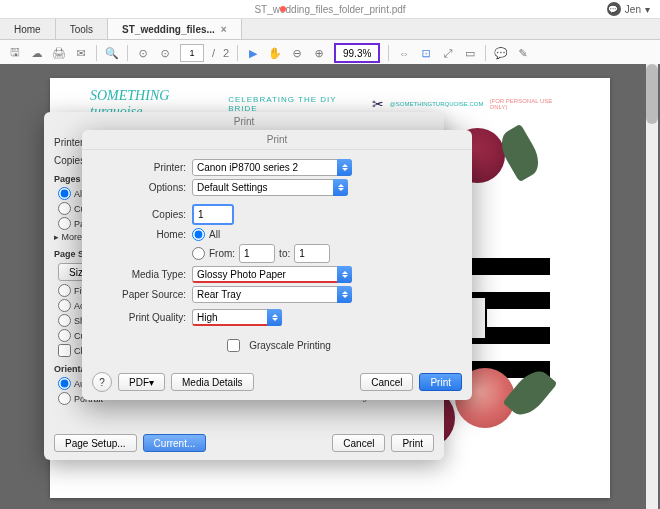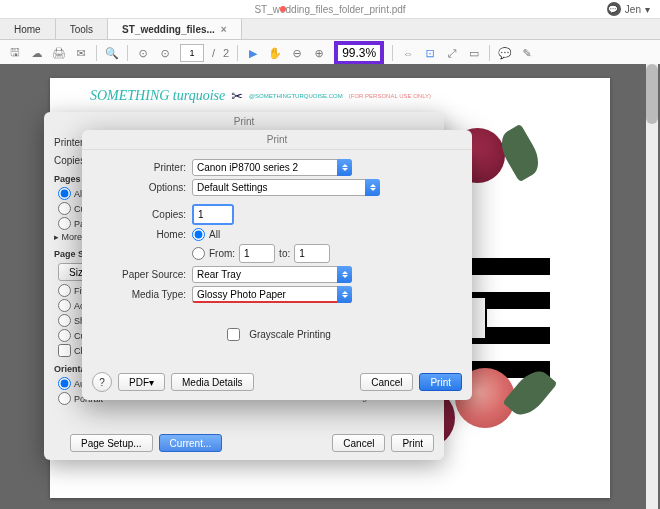--- a/index.html
+++ b/index.html
@@ -10,21 +10,21 @@
 .user{position:absolute;right:10px;display:flex;align-items:center;gap:4px;font-size:10px;color:#555;}
 .user .badge{width:14px;height:14px;border-radius:50%;background:#555;color:#fff;display:flex;align-items:center;justify-content:center;font-size:8px;}
 .tabbar{height:20px;background:#eee;border-bottom:1px solid #ccc;display:flex;align-items:stretch;font-size:10px;}
 .tabbar .tab{padding:0 14px;display:flex;align-items:center;border-right:1px solid #ccc;cursor:pointer;}
 .tabbar .tab.active{background:#fafafa;font-weight:bold;}
 .tabbar .tab .x{margin-left:6px;color:#888;}
 .toolbar{height:26px;background:#fafafa;border-bottom:1px solid #ccc;display:flex;align-items:center;gap:8px;padding:0 8px;color:#777;}
 .toolbar .sep{width:1px;height:16px;background:#ccc;}
 .toolbar .ico{width:14px;height:14px;display:flex;align-items:center;justify-content:center;cursor:pointer;}
 .pageinp{width:18px;height:14px;border:1px solid #bbb;font-size:9px;text-align:center;}
-.zoominp{width:38px;height:14px;border:4px solid #6d28d9;font-size:12px;text-align:center;}
+.zoominp{width:38px;height:14px;border:2px solid #6d28d9;font-size:10px;text-align:center;}
 .content{position:absolute;top:64px;left:0;right:0;bottom:0;background:#666;padding:14px 20px;overflow:hidden;}
 .page{background:#fff;width:560px;height:420px;margin:0 auto;position:relative;box-shadow:0 1px 4px rgba(0,0,0,.3);}
 .brand{position:absolute;top:10px;left:40px;right:40px;display:flex;align-items:center;gap:6px;font-size:10px;}
 .brand .st{color:#2ab8b0;font-family:Georgia,serif;font-style:italic;font-size:14px;}
 .brand .tag{color:#2ab8b0;font-size:8px;letter-spacing:1px;}
 .brand .scis{color:#1a1a4a;font-size:14px;}
 .brand .url{color:#2ab8b0;font-size:6px;}
 .brand .pers{color:#e88;font-size:6px;}
 .flowers{position:absolute;left:60px;right:60px;}
 .flowers.top{top:50px;height:130px;}
@@ -44,21 +44,21 @@
 
 
 .dlg1{position:absolute;top:112px;left:44px;width:400px;height:348px;background:#eee;border-radius:6px;box-shadow:0 6px 24px rgba(0,0,0,.35);font-size:10px;}
 .dlg1 .ttl{text-align:center;padding:4px;color:#777;font-size:10px;}
 .dlg1 .row{display:flex;align-items:center;padding:2px 10px;gap:5px;}
 .dlg1 .lab{width:42px;text-align:left;color:#333;}
 .dlg1 select{font-size:10px;height:17px;border:1px solid #aaa;border-radius:3px;background:#fff;}
 .dlg1 .sect{font-weight:bold;font-size:9px;padding:6px 10px 2px;}
 .dlg1 .radio{display:flex;align-items:center;gap:3px;padding:1px 14px;font-size:9px;}
 .dlg1 .radio input{margin:0;}
-.dlg1 .bot{position:absolute;bottom:8px;left:10px;right:10px;display:flex;align-items:center;gap:6px;margin-left:16px;}
+.dlg1 .bot{position:absolute;bottom:8px;left:10px;right:10px;display:flex;align-items:center;gap:6px;}
 .dlg1 .bot .spacer{flex:1;}
 .btn{height:18px;padding:0 10px;border:1px solid #aaa;border-radius:3px;background:linear-gradient(#fff,#eee);font-size:10px;cursor:pointer;display:inline-flex;align-items:center;}
 .btn.primary{background:linear-gradient(#5aa0f8,#2a7aea);color:#fff;border-color:#1a5acc;}
 .btn.sel{background:linear-gradient(#7ab4fa,#4a8aea);color:#fff;border-color:#2a6acc;}
 
 
 .dlg2{position:absolute;top:130px;left:82px;width:390px;height:270px;background:#eee;border-radius:6px;box-shadow:0 8px 30px rgba(0,0,0,.4);font-size:10px;}
 .dlg2 .ttl{text-align:center;padding:4px;color:#777;border-bottom:1px solid #ddd;}
 .dlg2 .body{padding:6px 14px;}
 .dlg2 .frow2{display:flex;align-items:center;margin:3px 0;gap:6px;}
@@ -136,20 +136,21 @@
     <span class="ico">▭</span>
     <span class="sep"></span>
     <span class="ico">💬</span>
     <span class="ico">✎</span>
   </div>
 
   <div class="content">
     <div class="page">
       <div class="brand">
         <span class="st"><span>SOMETHING</span> <i>turquoise</i></span>
+        <span class="tag">CELEBRATING THE DIY BRIDE</span>
         <span class="scis">✂</span>
         <span class="url">@SOMETHINGTURQUOISE.COM</span>
         <span class="pers">(FOR PERSONAL USE ONLY)</span>
       </div>
       <div class="flowers top">
         <div class="frow">
           <div class="rose pink" style="margin-top:30px"></div>
           <div class="leaf"></div>
           <div class="rose wine" style="width:75px;height:75px"></div>
           <div class="rose pink" style="margin-top:20px"></div>
@@ -265,21 +266,21 @@
       <div class="frow2">
         <span class="flab">Printer:</span>
         <span class="macsel">
             <select style="width:160px"><option>Canon iP8700 series 2</option></select>
             <span class="cap"></span>
           </span>
       </div>
       <div class="frow2">
         <span class="flab">Options:</span>
         <span class="macsel">
-            <select style="width:188px"><option>Default Settings</option></select>
+            <select style="width:156px"><option>Default Settings</option></select>
             <span class="cap"></span>
           </span>
       </div>
       <div class="frow2" style="margin-top:8px">
         <span class="flab">Copies:</span>
         <input type="text" class="focus" style="width: 30px;" value="1">
       </div>
       <div class="frow2">
         <span class="flab">Home:</span>
         <span class="radiorow">
@@ -291,34 +292,41 @@
         <span class="flab"></span>
         <span class="radiorow">
           <input type="radio" style="">
           <span>From:</span>
           <input type="text" style="width: 26px;" value="1">
           <span>to:</span>
           <input type="text" style="width: 26px;" value="1">
         </span>
       </div>
       <div class="frow2">
+        <span class="flab">Media Type:</span>
+        <span class="macsel">
+            <select style="width:160px" class="underline-red"><option>Glossy Photo Paper</option></select>
+            <span class="cap"></span>
+          </span>
+      </div>
+      <div class="frow2">
         <span class="flab">Paper Source:</span>
         <span class="macsel">
             <select style="width:160px"><option>Rear Tray</option></select>
             <span class="cap"></span>
           </span>
       </div>
-      <div class="frow2">
-        <span class="flab">Media Type:</span>
-        <span class="macsel">
-            <select style="width:160px" class="underline-red"><option>Glossy Photo Paper</option></select>
-            <span class="cap"></span>
-          </span>
-      </div>
-      <div class="frow2" style="margin-top:22px;justify-content:center">
+      <div class="frow2" style="margin-top:6px">
+        <span class="flab">Print Quality:</span>
+        <span class="macsel">
+            <select style="width:90px" class="underline-red"><option>High</option></select>
+            <span class="cap"></span>
+          </span>
+      </div>
+      <div class="frow2" style="margin-top:10px;justify-content:center">
         <input type="checkbox" style="">
         <span>Grayscale Printing</span>
       </div>
     </div>
     <div class="bot">
       <span class="helpbtn">?</span>
       <button class="btn">
           <span>PDF</span> 
           <span>▾</span>
         </button>

